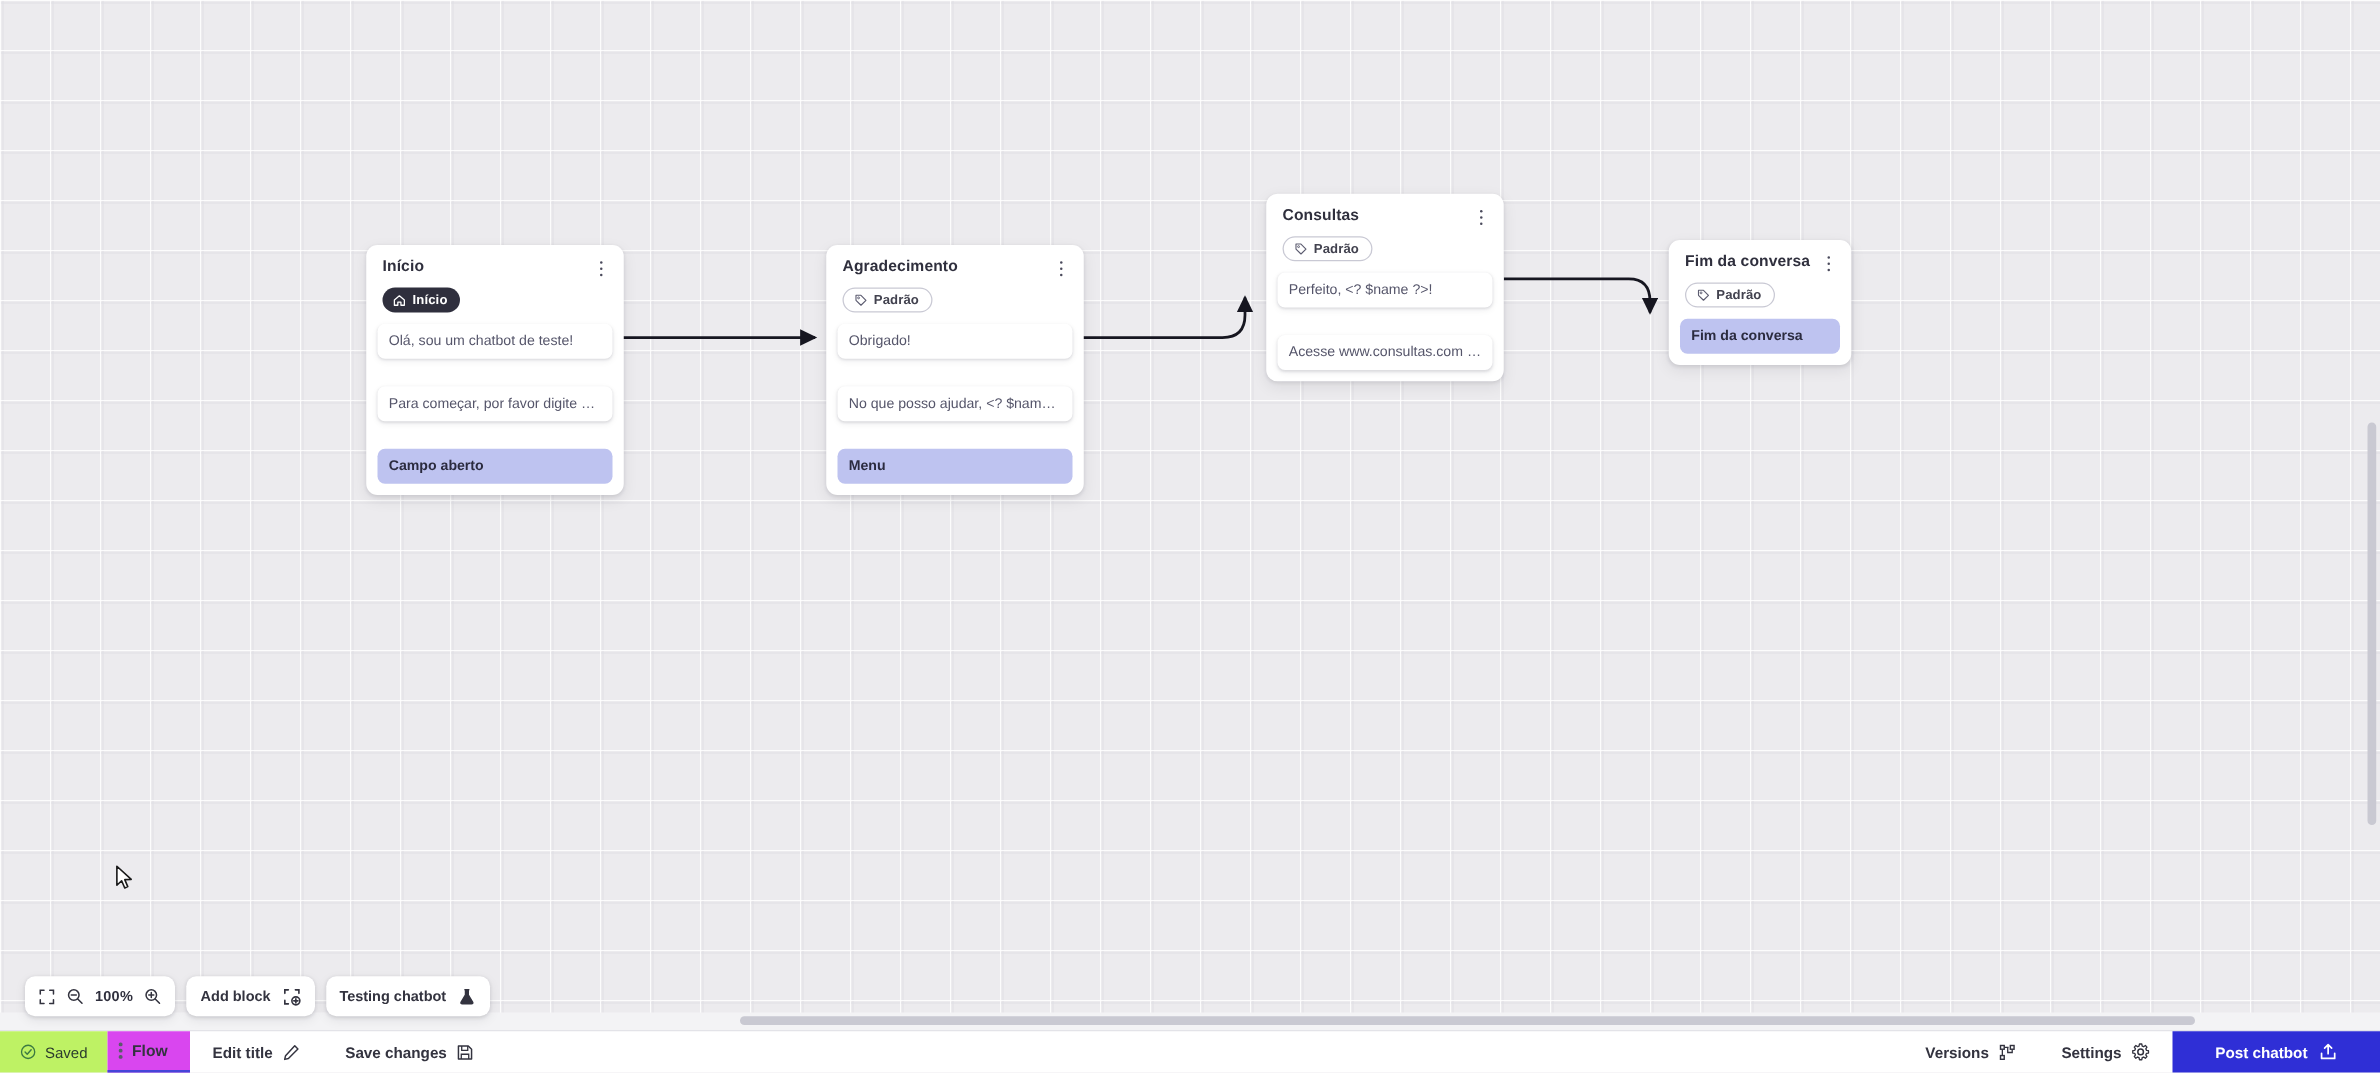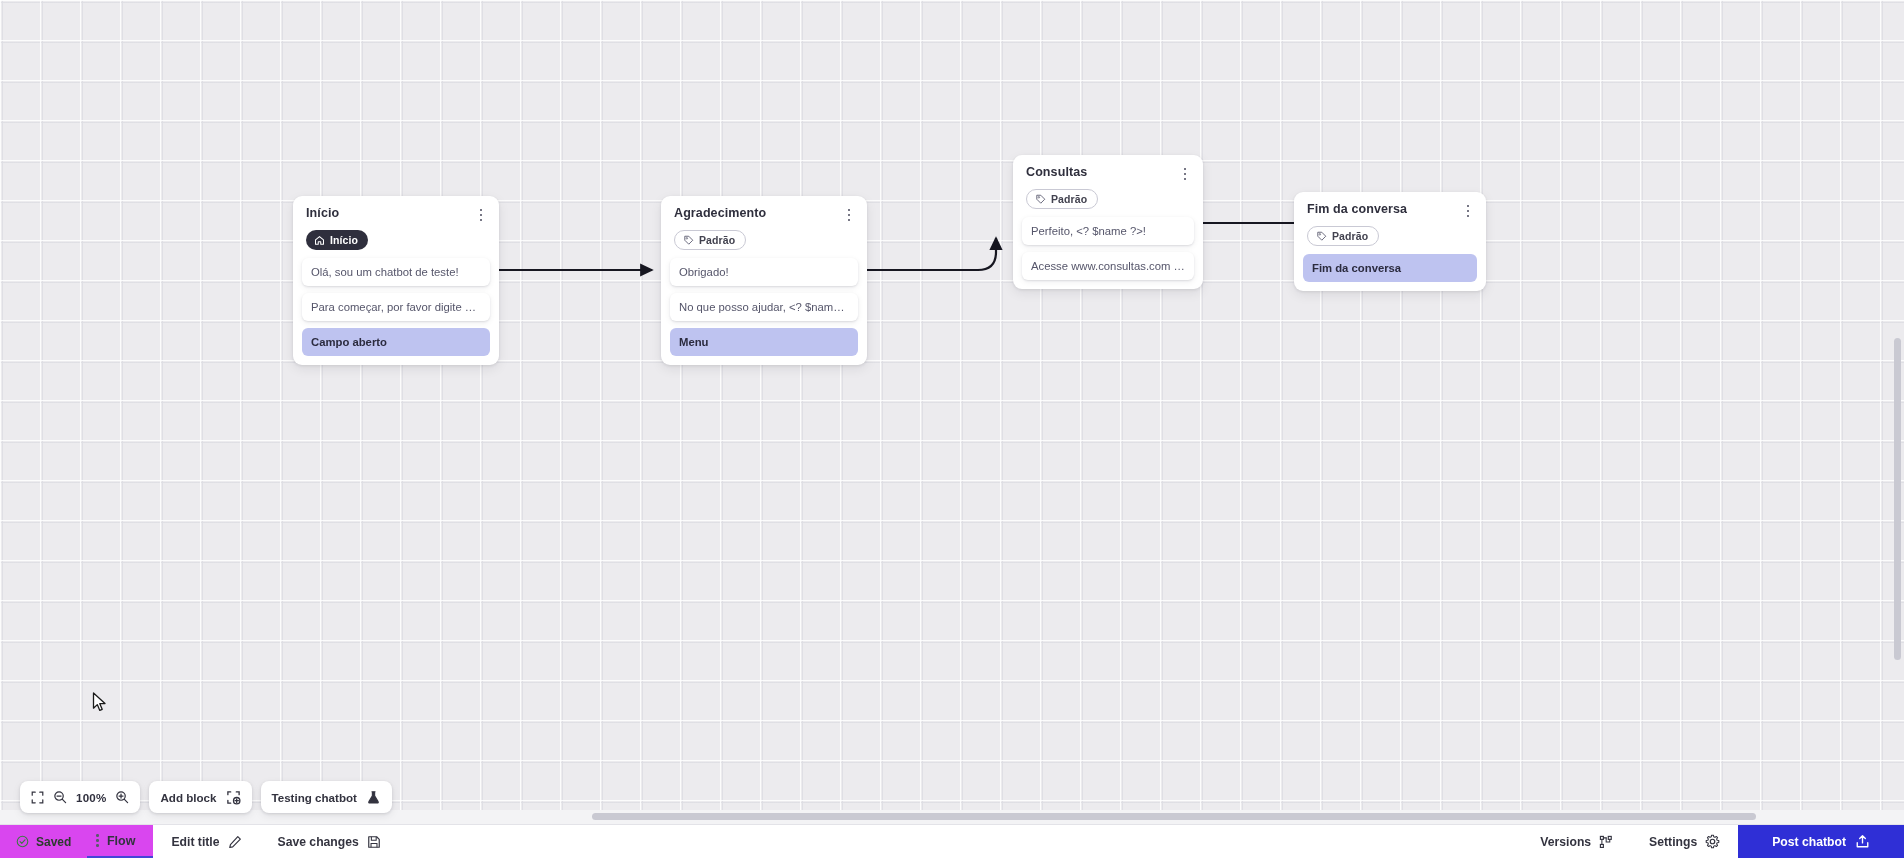--- a/index.html
+++ b/index.html
@@ -67,21 +67,21 @@
     border-radius:20px; padding:3px 10px 3px 8px;
     font-size:10.5px; font-weight:700; letter-spacing:.1px;
   }
 
   .slot {
     background:#fff;
     border-radius:6px;
     box-shadow:0 1px 2px rgba(20,20,40,.10), 0 2px 6px rgba(20,20,40,.07);
     font-size:11.3px; color:#55556a;
     padding:7px 9px;
-    margin-bottom:7px;
+    margin-bottom:22px;
     white-space:nowrap; overflow:hidden; text-overflow:ellipsis;
     line-height:14px;
   }
   .slot:last-child { margin-bottom:0; }
   .slot.hl {
     background:#bec3f0;
     color:#2b2b3f;
     font-weight:700;
     box-shadow:none;
   }
@@ -113,22 +113,22 @@
 
   
   #bottombar {
     position:absolute; left:0; top:824px; width:1904px; height:34px;
     background:#fff; border-top:1px solid #e3e3e8;
     display:flex; align-items:stretch; justify-content:space-between;
   }
   .bb-left, .bb-right { display:flex; align-items:stretch; }
   .saved-chip {
     display:flex; align-items:center; gap:7px;
-    background:#d946ef; color:#2c3c2e;
-    padding:0 16px; font-size:12px; font-weight:700;
+    background:#bef264; color:#2c3c2e;
+    padding:0 16px; font-size:12px; font-weight:400;
   }
   .flow-tab {
     display:flex; align-items:center; gap:6px;
     background:#d946ef; color:#33333f;
     padding:0 18px 0 7px;
     font-size:12.5px; font-weight:700;
     border-bottom:2.5px solid #4545d8;
     position:relative;
   }
   .bb-btn {
@@ -225,21 +225,21 @@
           <path d="M8.4 1.8 L14.2 7.6 L8.4 13.4 L2.6 7.6 L2.6 1.8 Z" fill="none" stroke="#5c5c70" stroke-width="1.3" stroke-linejoin="round"></path>
           <circle cx="5.6" cy="4.8" r="1.1" fill="none" stroke="#5c5c70" stroke-width="1.1"></circle>
         </svg>
         <span>Padrão</span>
       </span>
     </div>
     <div class="slot">Perfeito, &lt;? $name ?&gt;!</div>
     <div class="slot">Acesse www.consultas.com par...</div>
   </div>
 
-  <div class="node" style="left:1294px; top:192px; width:192px;">
+  <div class="node" style="left:1335px; top:192px; width:146px;">
     <div class="node-head">
       <div class="node-title">Fim da conversa</div>
       <div class="kebab">
           <i></i>
           <i></i>
           <i></i>
         </div>
     </div>
     <div class="badge-row">
       <span class="badge-default">

